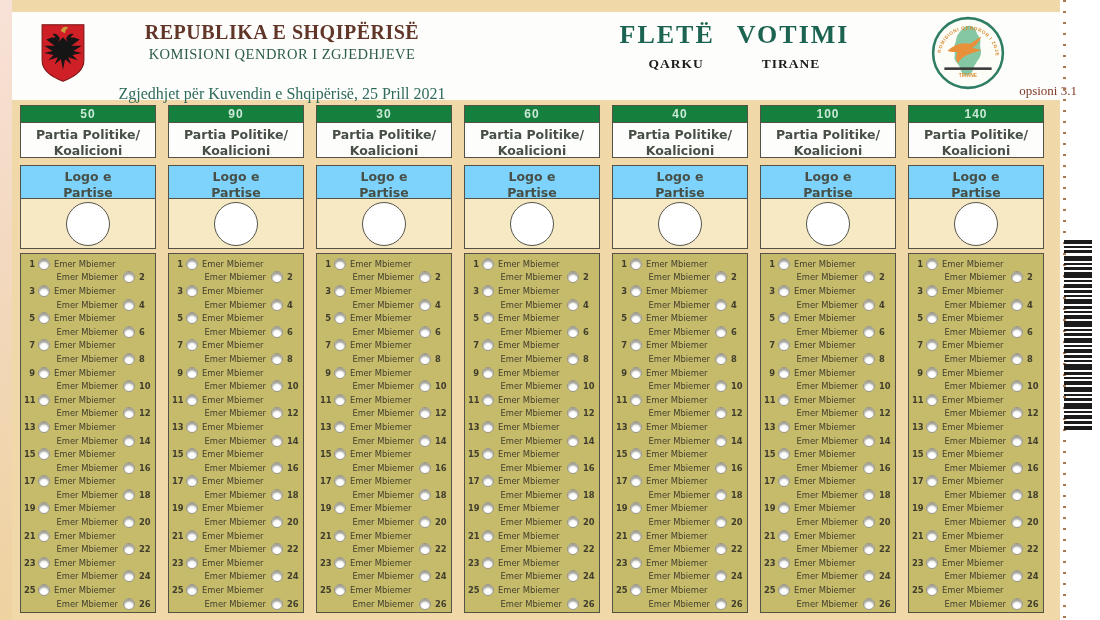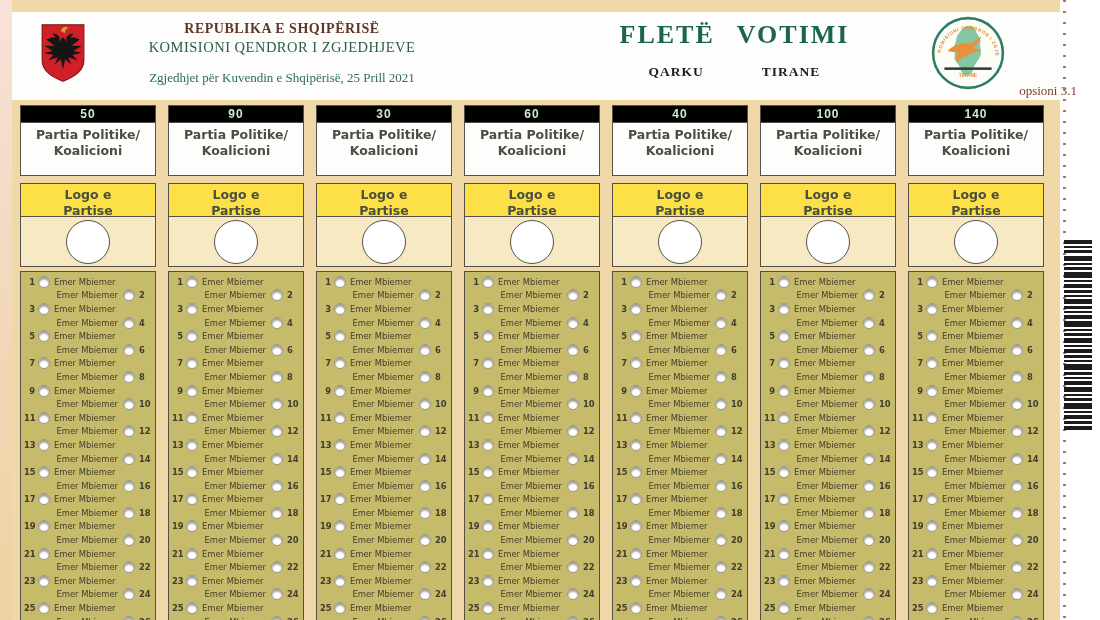--- a/index.html
+++ b/index.html
@@ -19,58 +19,58 @@
     background:#f0d8a8;
   }
   
   #header {
     position:absolute; left:0; top:12px; width:1048px; height:88px;
     background:#fdfdfb;
   }
   #crest { position:absolute; left:28px; top:10px; }
   #head-text { position:absolute; left:90px; top:9px; width:360px; text-align:center;
     font-family:"Liberation Serif", serif; }
-  .republic { font-size:14px; font-weight:bold; color:#613527; letter-spacing:.5px; }
+  .republic { font-size:20px; font-weight:bold; color:#613527; letter-spacing:.5px; }
   .commission { font-size:14.5px; color:#2c5d4b; letter-spacing:.5px; margin-top:2px; }
-  .election { font-size:13px; color:#2f6b5c; margin-top:14px; }
+  .election { font-size:16px; color:#2f6b5c; margin-top:22px; }
   #title-block { position:absolute; left:550px; top:8px; width:345px; text-align:center;
     font-family:"Liberation Serif", serif; }
   .big-title { font-size:26px; font-weight:bold; color:#1d6352; letter-spacing:2px;
     word-spacing:14px; }
-  .district-row { display:flex; justify-content:center; gap:58px; margin-top:14px; }
+  .district-row { display:flex; justify-content:center; gap:58px; margin-top:6px; }
   .district-row span { font-size:13.5px; font-weight:bold; color:#1c1c1c; letter-spacing:1px; }
   #ckz-logo { position:absolute; left:917px; top:2px; }
   #opsioni { position:absolute; left:985px; top:71px; width:80px; text-align:right;
     font-family:"Liberation Serif", serif; font-size:13px; color:#7e3a28; }
   
   #perforation {
     position:absolute; left:1051px; top:0; width:3px; height:620px;
     background:repeating-linear-gradient(to bottom, #a87850 0 2px, rgba(0,0,0,0) 2px 11px);
   }
   #barcode { position:absolute; left:1064px; top:240px; }
   
   #columns {
     position:absolute; left:8px; top:105px; display:flex; gap:12px;
   }
   .column { width:136px; display:flex; flex-direction:column; }
   .box { border:1.5px solid #545246; background:#fdfdfb; }
   .num-bar {
-    height:17px; background:#000000; border-bottom:1.5px solid #545246;
+    height:17px; background:#15803d; border-bottom:1.5px solid #545246;
     text-align:center; font-size:12px; font-weight:bold; color:#cbe9d6;
     letter-spacing:1px; line-height:17px;
   }
   .party-area {
-    height:52px; text-align:center; font-size:12.5px; font-weight:bold;
+    height:34px; text-align:center; font-size:12.5px; font-weight:bold;
     color:#474f46; line-height:1.3; padding-top:4px; font-family:"DejaVu Sans", sans-serif;
   }
   .gap1 { height:7px; } .gap2 { height:4px; }
   .logo-label {
     height:33px; text-align:center; font-size:12.5px; font-weight:bold;
     color:#474f46; line-height:1.25; padding-top:3px; border-bottom:1.5px solid #545246;
-    background:#fde047; font-family:"DejaVu Sans", sans-serif;
+    background:#7dd3fc; font-family:"DejaVu Sans", sans-serif;
   }
   .circle-area {
     height:49px; background:#f7e9c4; display:flex; align-items:center; justify-content:center;
   }
   .vote-circle-big {
     width:44px; height:44px; border-radius:50%; background:#ffffff;
     border:1.5px solid #55534a;
   }
   .cand-box { background:#c6ba6b; height:360px; padding-top:3px; overflow:hidden; }
   .cand-row {

